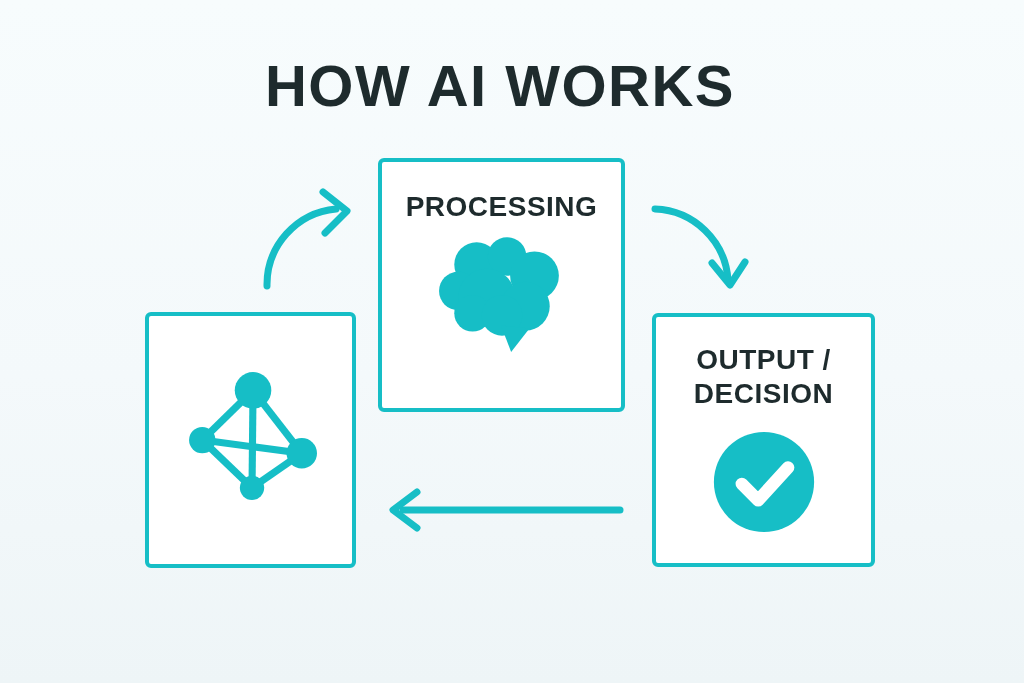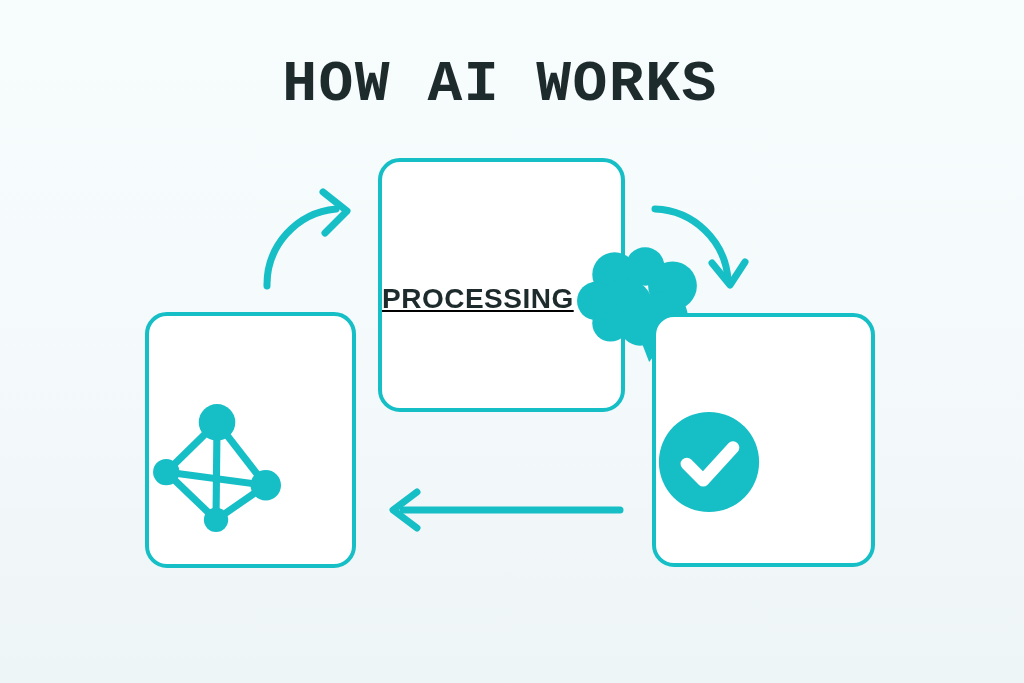--- a/index.html
+++ b/index.html
@@ -11,32 +11,30 @@
     font-family:"Liberation Sans", sans-serif;
   }
   .diagram-title{
     position:absolute;
     top:52px;left:0;width:1000px;
     text-align:center;
     font-size:58px;
     font-weight:800;
     letter-spacing:1.5px;
     color:#1e2b2d;
-    font-family:Liberation Mono, monospace;
   }
   .node-box{
     position:absolute;
     box-sizing:border-box;
     background:#ffffff;
     border:4px solid #16bec6;
-    border-radius:22px;
+    border-radius:6px;
     display:flex;
-    flex-direction:row;
+    flex-direction:column;
     align-items:center;
-    text-decoration:underline;
   }
   .node-box .label{
     font-size:28px;
     font-weight:800;
     color:#1e2b2d;
     text-align:center;
     line-height:34px;
     letter-spacing:0.5px;
   }
   #box-data-in{left:145px;top:312px;width:211px;height:256px;padding-top:28px;}
@@ -111,20 +109,24 @@
           <circle cx="88" cy="75" r="24"></circle>
           <circle cx="36" cy="82" r="18"></circle>
           <circle cx="65" cy="84" r="20"></circle>
           <polygon points="64,94 92,97 74,120"></polygon>
         </g>
       </svg>
     </div>
   </div>
 
   <div class="node-box" id="box-output">
+    <div class="label">
+      <div>OUTPUT /</div>
+      <div>DECISION</div>
+    </div>
     <div class="icon-wrap">
       <svg width="106" height="106" viewBox="0 0 110 110">
         <circle cx="55" cy="55" r="52" fill="#16bec6"></circle>
         <polyline points="32,57 49,74 80,40" fill="none" stroke="#ffffff" stroke-width="13" stroke-linecap="round" stroke-linejoin="round"></polyline>
       </svg>
     </div>
   </div>
 
 </div>
 

